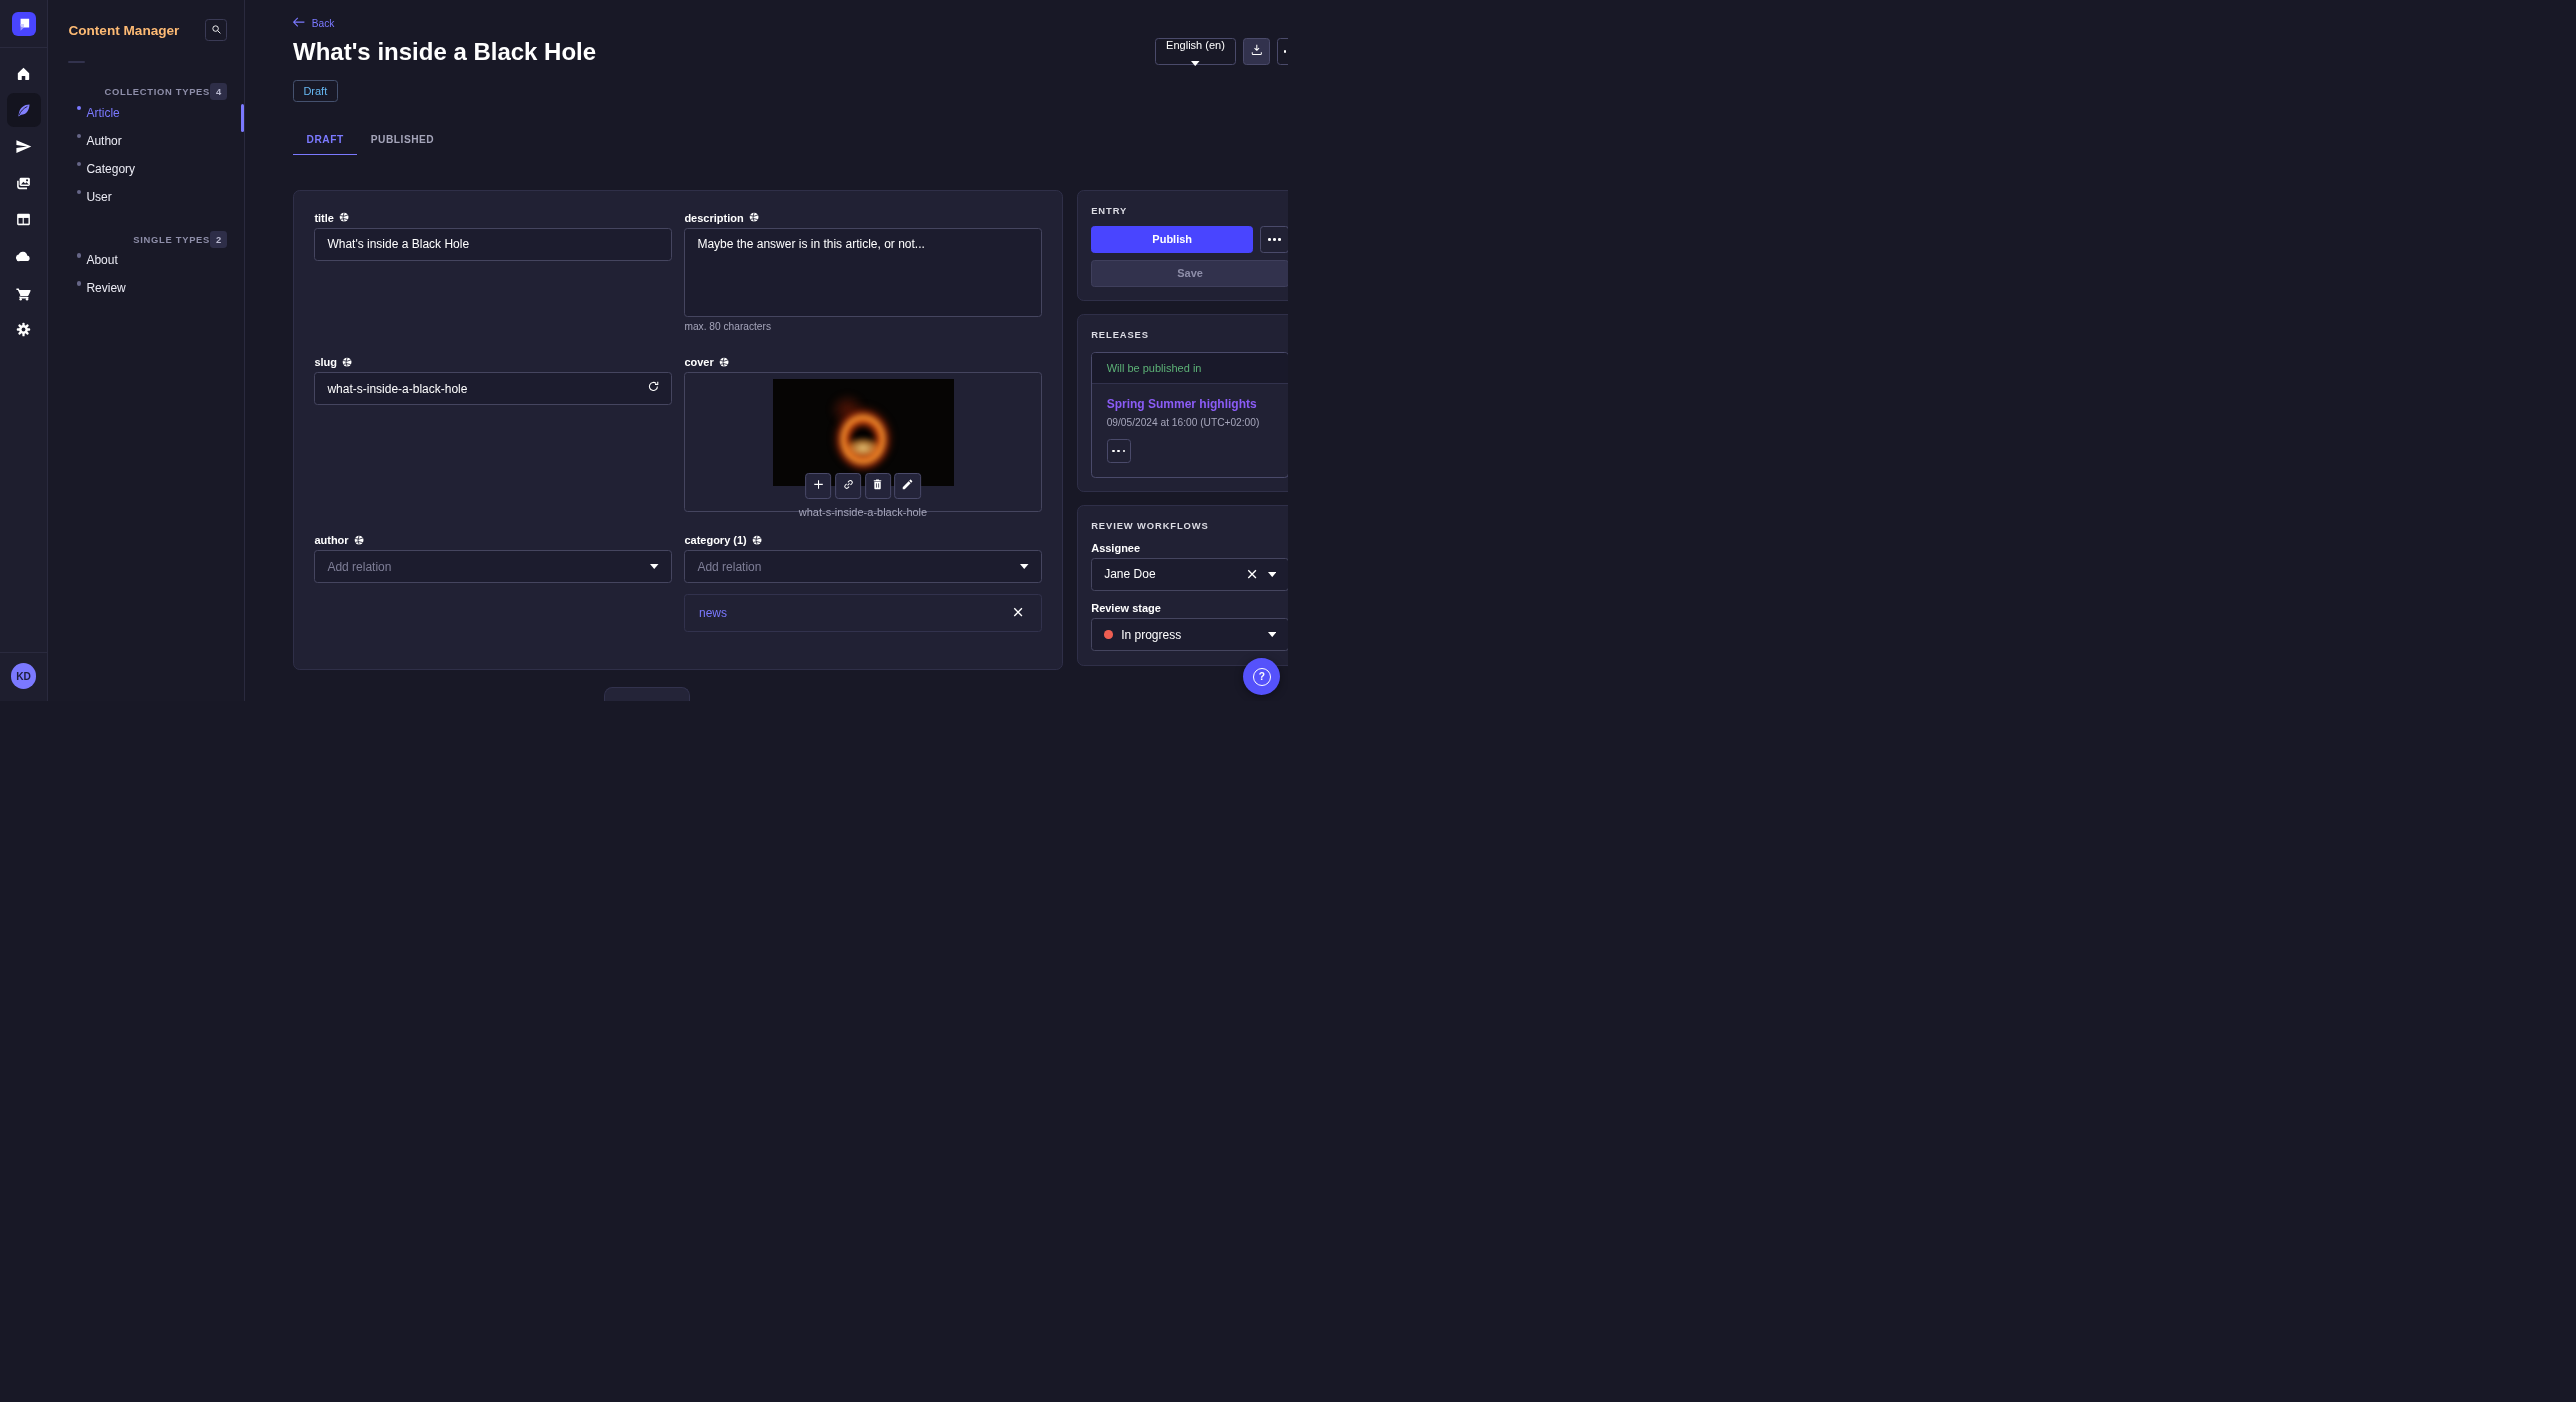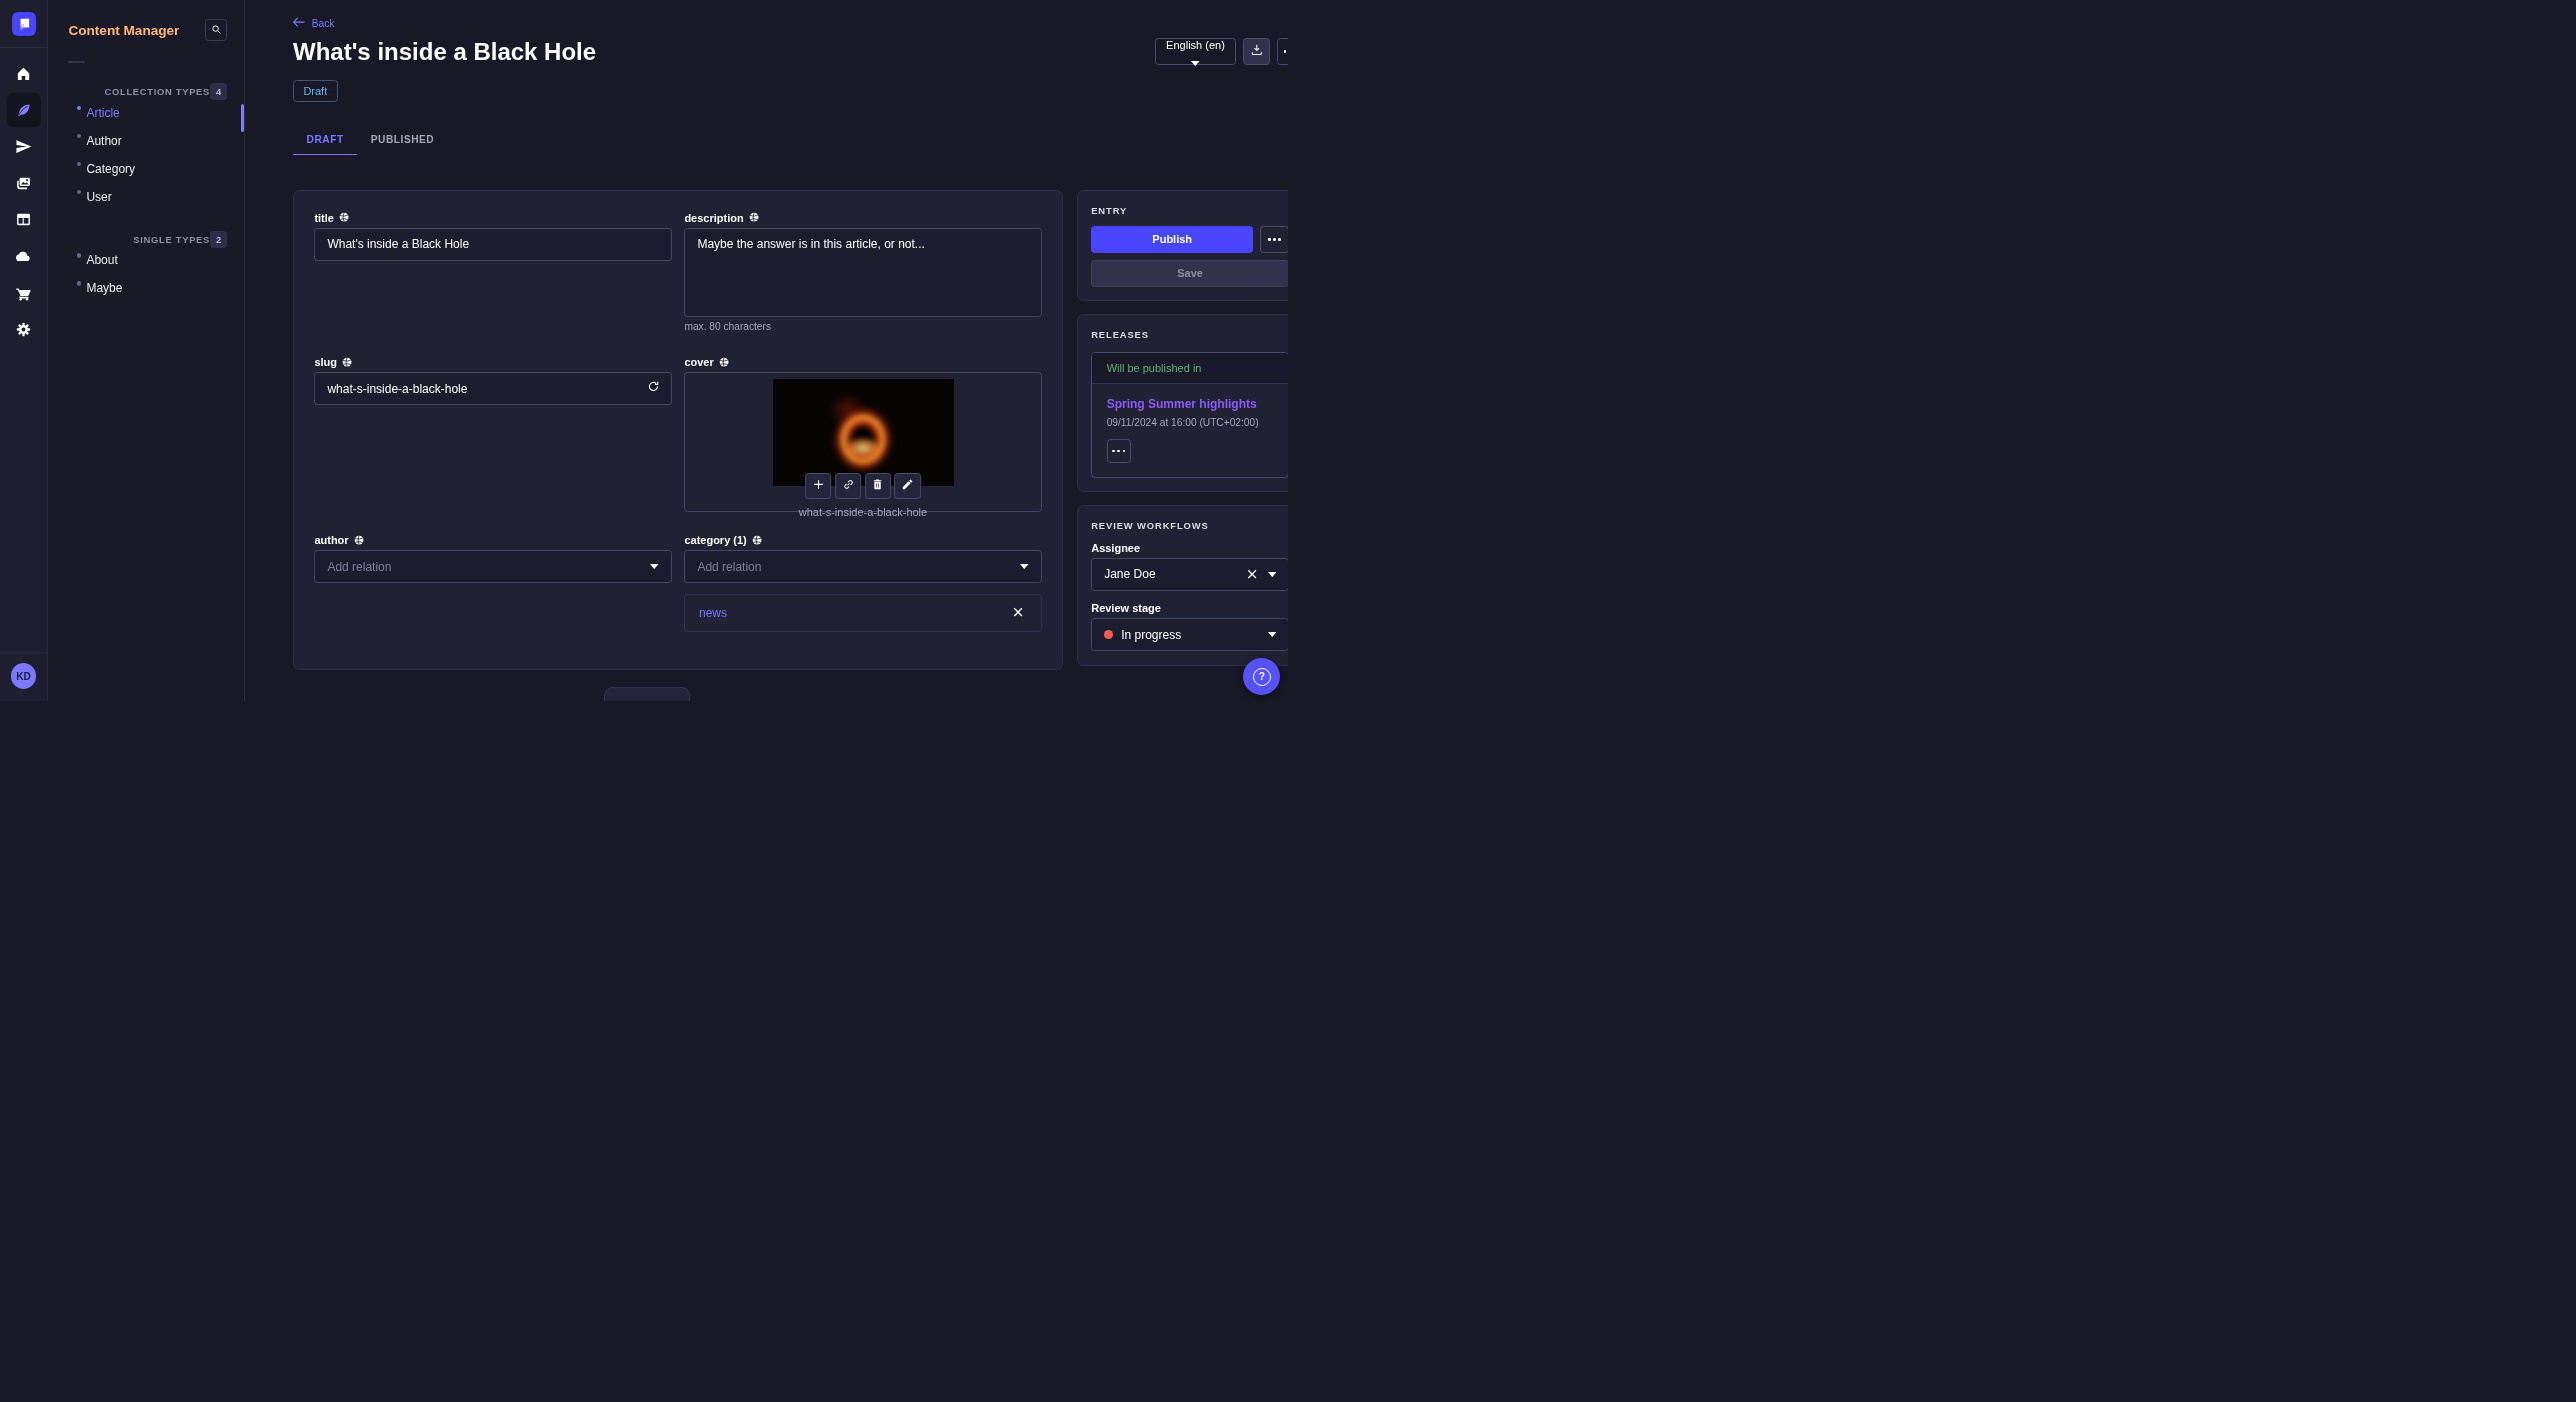--- a/index.html
+++ b/index.html
@@ -252,21 +252,21 @@
         <span class="sb-sec-label">SINGLE TYPES</span>
         <span class="count-badge">2</span>
       </div>
       <div class="sb-items">
         <div class="sb-item">
           <span class="bullet"></span>
           <span>About</span>
         </div>
         <div class="sb-item">
           <span class="bullet"></span>
-          <span>Maybe</span>
+          <span>Review</span>
         </div>
       </div>
     </div>
 
     <div class="active-bar"></div>
   </nav>
 
   <main class="main">
 
     <a class="back-link">
@@ -480,21 +480,21 @@
           </div>
           <button class="save-btn">Save</button>
         </div>
 
         <div class="panel">
           <div class="panel-title">RELEASES</div>
           <div class="release-card">
             <div class="release-head">Will be published in</div>
             <div class="release-body">
               <div class="release-name">Spring Summer highlights</div>
-              <div class="release-date">09/11/2024 at 16:00 (UTC+02:00)</div>
+              <div class="release-date">09/05/2024 at 16:00 (UTC+02:00)</div>
               <button class="icon-btn release-more">
                 <span class="dots">
                     <i></i>
                     <i></i>
                     <i></i>
                   </span>
               </button>
             </div>
           </div>
         </div>

